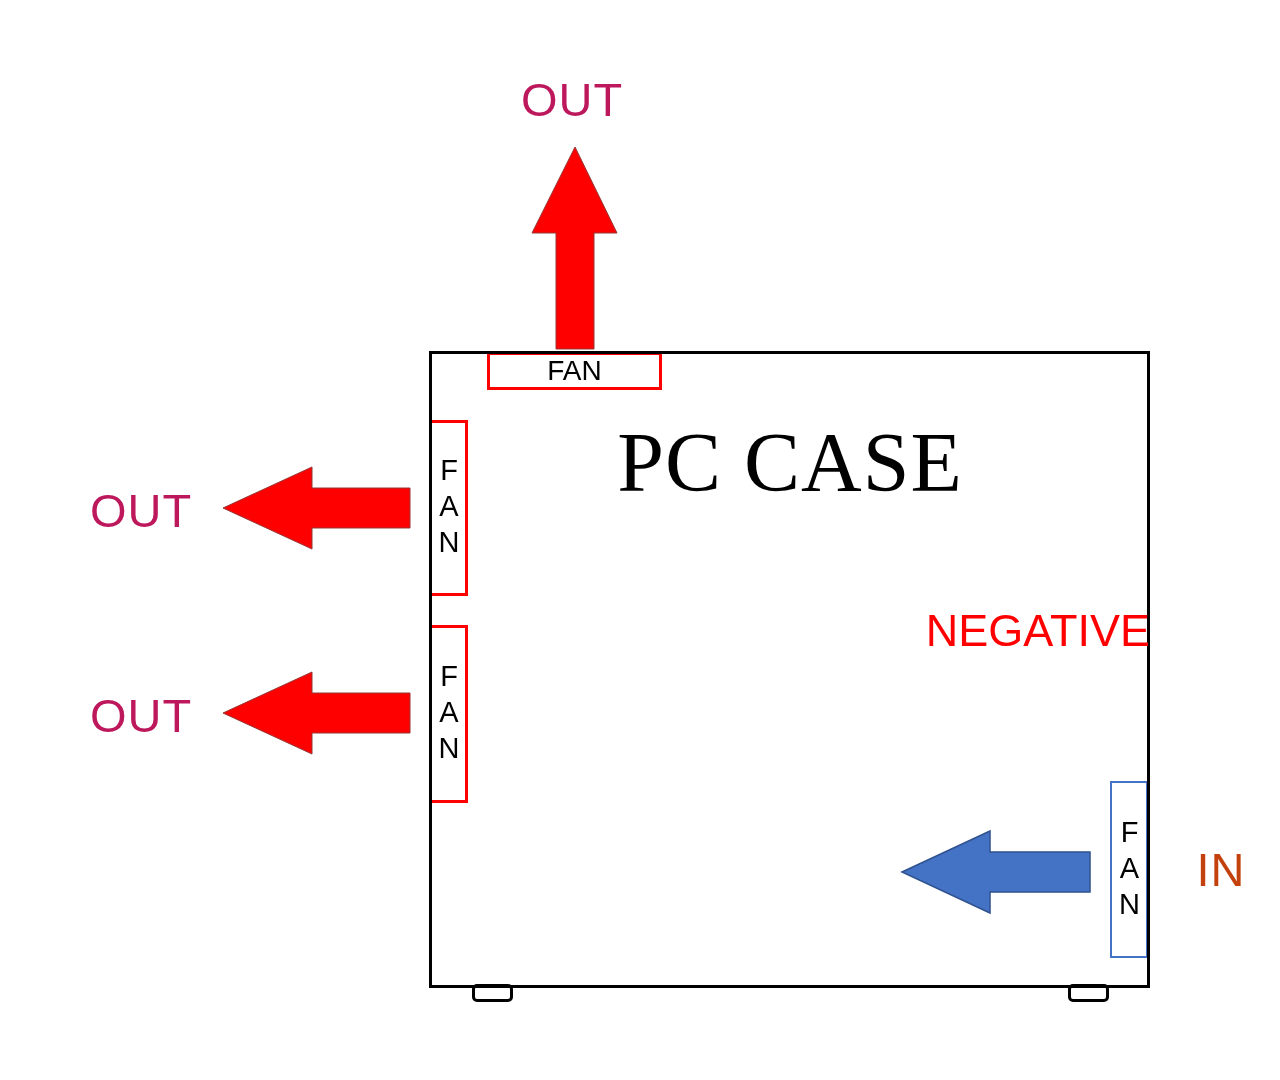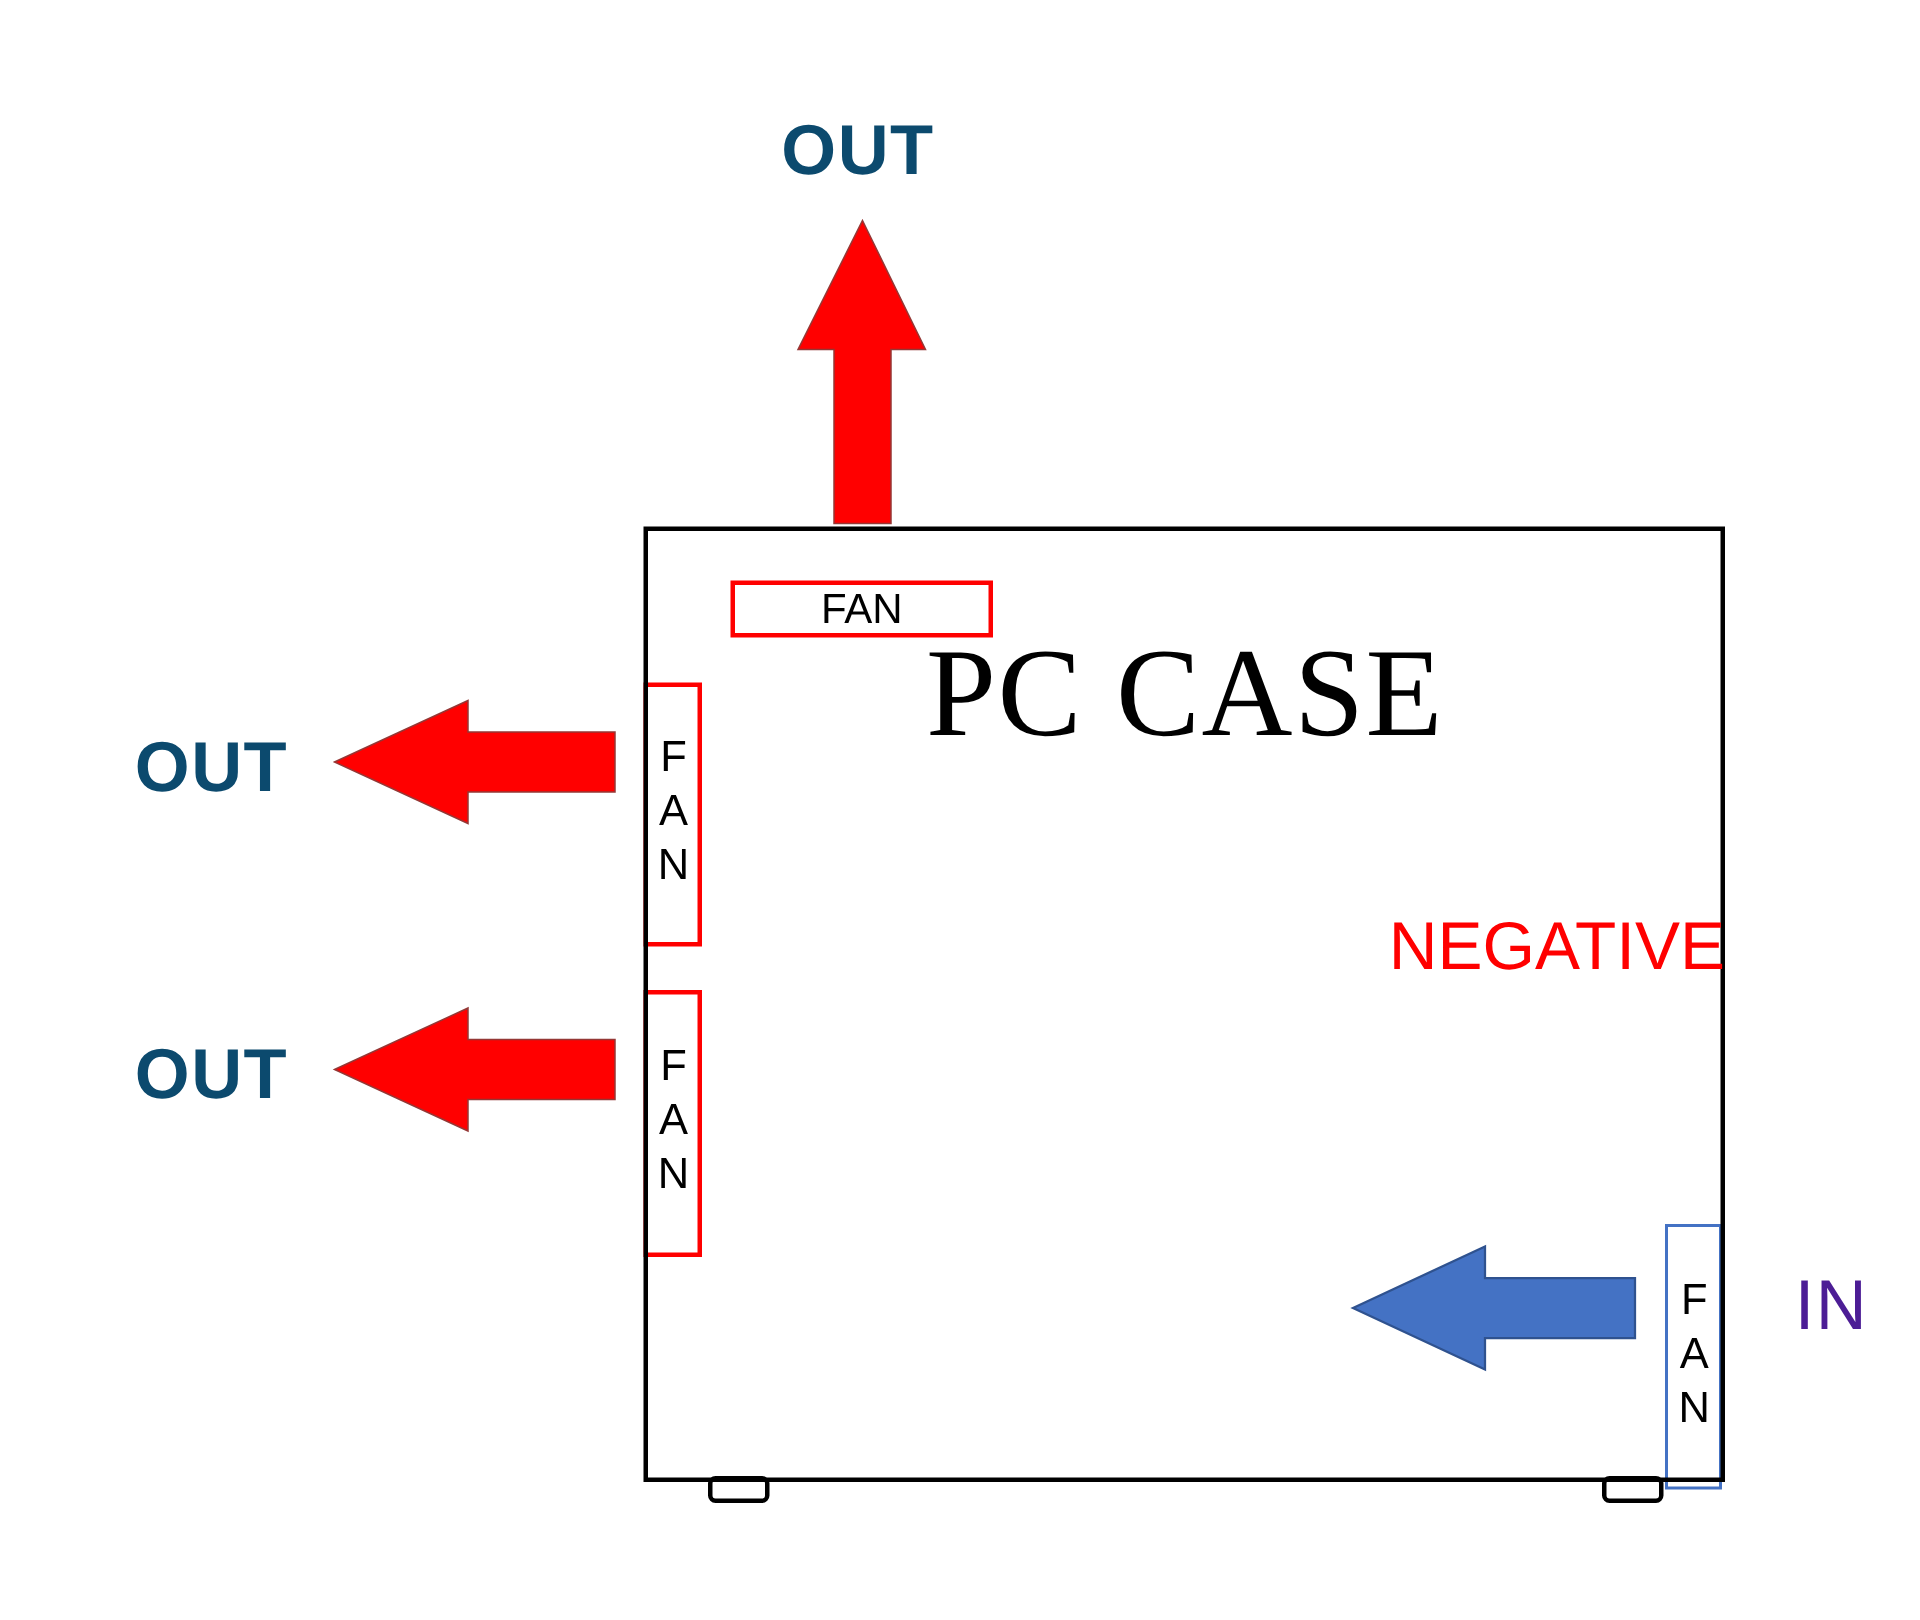--- a/index.html
+++ b/index.html
@@ -41,21 +41,20 @@
   
   .fan-box {
     position: absolute;
     box-sizing: border-box;
     background: #ffffff;
     display: flex;
     align-items: center;
     justify-content: center;
     z-index: 2;
     color: #000000;
-    margin-top: 35px;
   }
   .fan-exhaust { border: 3px solid #ff0000; }
   .fan-intake  { border: 2px solid #4472c4; }
   .fan-top {
     left: 487px; top: 352px;
     width: 175px; height: 38px;
     font-size: 28px;
   }
   .fan-left-upper {
     left: 429px; top: 420px;
@@ -88,22 +87,22 @@
 
   
   .flow-label {
     position: absolute;
     font-size: 47px;
     letter-spacing: 1px;
     white-space: nowrap;
     transform: translateX(-50%);
     z-index: 4;
   }
-  .flow-out { color: #0c4a6e; font-weight: bold; }
-  .flow-in  { color: #4c1d95; }
+  .flow-out { color: #be185d; }
+  .flow-in  { color: #c2410c; }
   .label-out-top        { left: 572px;  top: 72px;  }
   .label-out-left-upper { left: 141px;  top: 483px; }
   .label-out-left-lower { left: 141px;  top: 688px; }
   .label-in-right       { left: 1221px; top: 842px; }
 
   .case-title {
     position: absolute;
     left: 430px; top: 414px;
     width: 720px;
     text-align: center;

